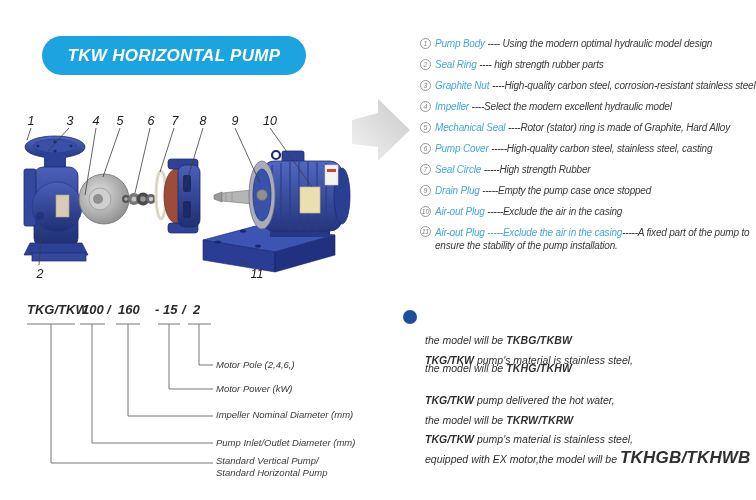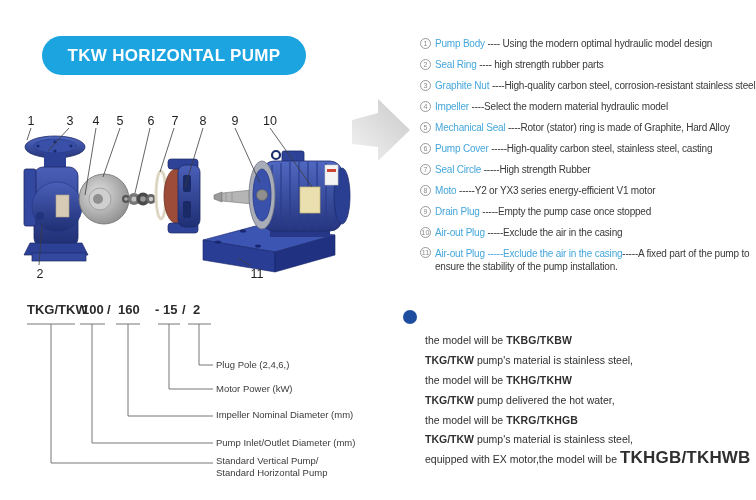--- a/index.html
+++ b/index.html
@@ -1,17 +1,17 @@
 <!DOCTYPE html>
 <html><head>
 <meta charset="utf-8">
 <style>
   html,body { margin:0; padding:0; background:#fff; }
   .page { position:relative; width:756px; height:500px; background:#ffffff;
-          font-family:"Liberation Sans",sans-serif; overflow:hidden; }
+          font-family:"Liberation Sans",sans-serif; overflow:hidden;font-style:italic; }
 
   
   .banner { position:absolute; left:42px; top:36px; width:264px; height:39px;
             background:linear-gradient(180deg,#2fadе3,#18a0de) #1ba4e0;
             background-color:#1ba4e0; border-radius:20px;
             display:flex; align-items:center; justify-content:center;
             color:#ffffff; font-size:17px; font-weight:bold; letter-spacing:.3px; }
 
   
   .pump-svg  { position:absolute; left:0px;  top:95px; width:420px; height:200px; }
@@ -189,25 +189,24 @@
           <stop offset="1" stop-color="#c9c9c9"></stop>
       </linearGradient>
     </defs>
     <polygon points="0,23 26,16 26,2 58,33 26,64 26,50 0,47" fill="url(#gArrow)"></polygon>
   </svg>
 
   <div class="plist">
     <div class="prow"><span class="pnum">1</span><span class="pname">Pump Body</span><span class="pdesc"> ---- Using the modern optimal hydraulic model design</span></div>
     <div class="prow"><span class="pnum">2</span><span class="pname">Seal Ring</span><span class="pdesc"> ---- high strength rubber parts</span></div>
     <div class="prow"><span class="pnum">3</span><span class="pname">Graphite Nut</span><span class="pdesc"> ----High-quality carbon steel, corrosion-resistant stainless steel</span></div>
-    <div class="prow"><span class="pnum">4</span><span class="pname">Impeller</span><span class="pdesc"> ----Select the modern material hydraulic model</span></div>
+    <div class="prow"><span class="pnum">4</span><span class="pname">Impeller</span><span class="pdesc"> ----Select the modern excellent hydraulic model</span></div>
     <div class="prow"><span class="pnum">5</span><span class="pname">Mechanical Seal</span><span class="pdesc"> ----Rotor (stator) ring is made of Graphite, Hard Alloy</span></div>
     <div class="prow"><span class="pnum">6</span><span class="pname">Pump Cover</span><span class="pdesc"> -----High-quality carbon steel, stainless steel, casting</span></div>
     <div class="prow"><span class="pnum">7</span><span class="pname">Seal Circle</span><span class="pdesc"> -----High strength Rubber</span></div>
-    <div class="prow"><span class="pnum">8</span><span class="pname">Moto</span><span class="pdesc"> -----Y2 or YX3 series energy-efficient V1 motor</span></div>
     <div class="prow"><span class="pnum">9</span><span class="pname">Drain Plug</span><span class="pdesc"> -----Empty the pump case once stopped</span></div>
     <div class="prow"><span class="pnum">10</span><span class="pname">Air-out Plug</span><span class="pdesc"> -----Exclude the air in the casing</span></div>
     <div class="prow wrap"><span class="pnum">11</span><span class="pname">Air-out Plug -----Exclude the air in the casing</span><span class="pdesc">-----A fixed part of the pump to ensure the stability of the pump installation.</span></div>
   </div>
 
   <div class="model">
     <span class="mseg" style="left:0">TKG/TKW</span>
     <span class="mseg" style="left:55px">100</span>
     <span class="mseg" style="left:80px">/</span>
     <span class="mseg" style="left:91px">160</span>
@@ -224,32 +223,32 @@
         <line x1="131" y1="4" x2="153" y2="4"></line>
         <line x1="161" y1="4" x2="184" y2="4"></line>
         <polyline points="24,4 24,143 186,143"></polyline>
         <polyline points="65,4 65,123 186,123"></polyline>
         <polyline points="101,4 101,96 186,96"></polyline>
         <polyline points="142,4 142,69 186,69"></polyline>
         <polyline points="172,4 172,45 186,45"></polyline>
       </g>
     </svg>
 
-    <span class="mlabel" style="top:59px">Plug Pole (2,4,6,)</span>
+    <span class="mlabel" style="top:59px">Motor Pole (2,4,6,)</span>
     <span class="mlabel" style="top:83px">Motor Power  (kW)</span>
     <span class="mlabel" style="top:109px">Impeller Nominal Diameter (mm)</span>
     <span class="mlabel" style="top:137px">Pump Inlet/Outlet Diameter (mm)</span>
     <span class="mlabel" style="top:155px">Standard Vertical  Pump/</span>
     <span class="mlabel" style="top:167px">Standard  Horizontal Pump</span>
   </div>
 
   <div class="variants">
     <span class="vbullet"></span>
     <div class="vline" style="top:28px"><span class="vlead"></span><span>the model will be </span><span class="vmodel">TKBG/TKBW</span></div>
     <div class="vline" style="top:48px"><span class="vlead">TKG/TKW</span><span> pump's material is stainless steel,</span><span class="vmodel"></span></div>
-    <div class="vline" style="top:68px"><span class="vlead"></span><span>the model will be </span><span class="vmodel">TKHG/TKHW</span></div>
+    <div class="vline" style="top:56px"><span class="vlead"></span><span>the model will be </span><span class="vmodel">TKHG/TKHW</span></div>
     <div class="vline" style="top:88px"><span class="vlead">TKG/TKW</span><span> pump delivered the hot water,</span><span class="vmodel"></span></div>
-    <div class="vline" style="top:108px"><span class="vlead"></span><span>the model will be </span><span class="vmodel">TKRG/TKHGB</span></div>
+    <div class="vline" style="top:108px"><span class="vlead"></span><span>the model will be </span><span class="vmodel">TKRW/TKRW</span></div>
     <div class="vline" style="top:127px"><span class="vlead">TKG/TKW</span><span> pump's material is stainless steel,</span><span class="vmodel"></span></div>
     <div class="vline final" style="top:142px"><span class="vlead"></span><span>equipped with EX motor,the model will be </span><span class="vmodel">TKHGB/TKHWB</span></div>
   </div>
 
 </div>
 
 </body></html>

